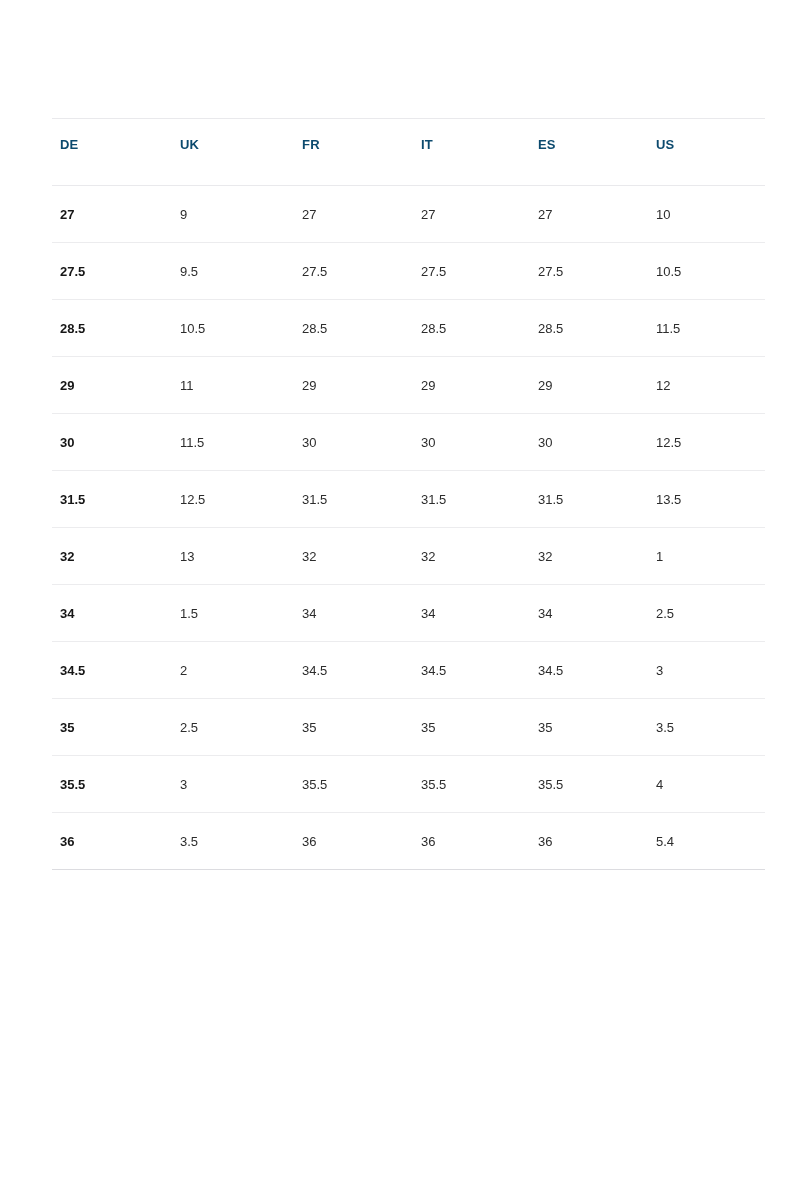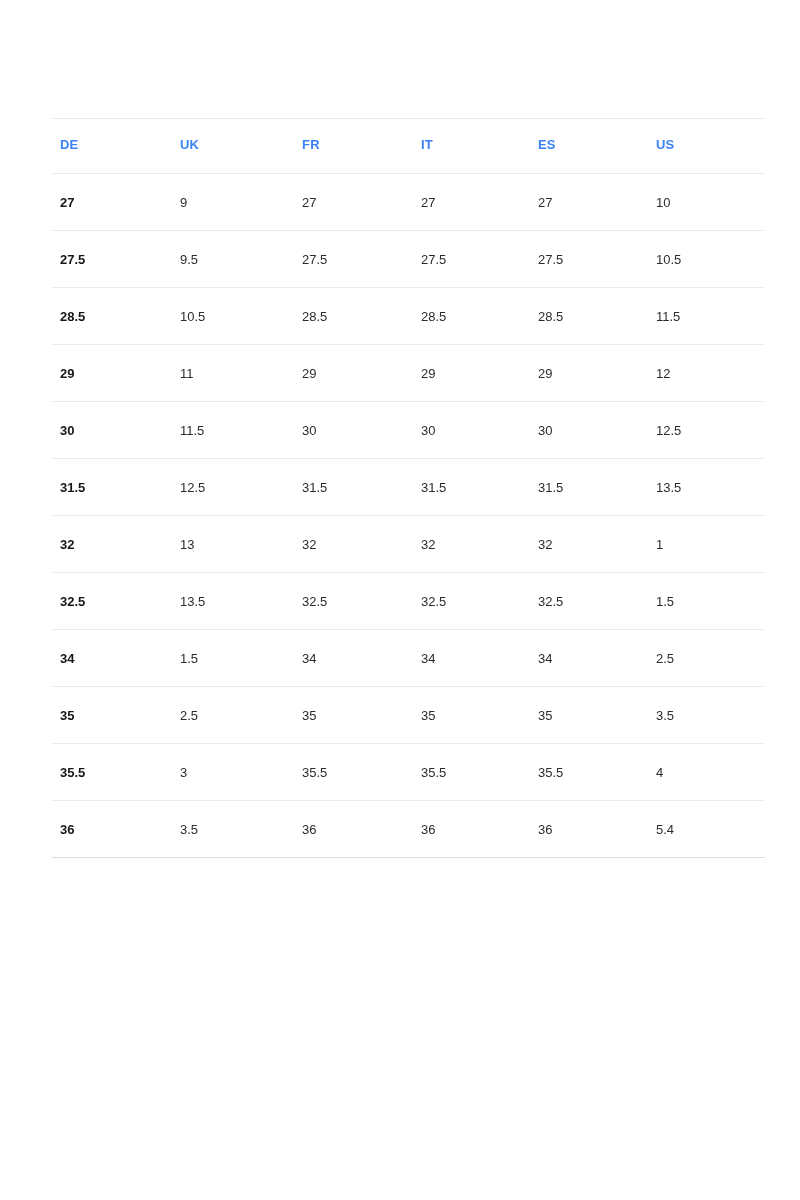--- a/index.html
+++ b/index.html
@@ -31,26 +31,26 @@
 
   table.size-table col.c-0 { width: 120px; }
   table.size-table col.c-1 { width: 122px; }
   table.size-table col.c-2 { width: 119px; }
   table.size-table col.c-3 { width: 117px; }
   table.size-table col.c-4 { width: 118px; }
   table.size-table col.c-5 { width: 117px; }
 
   thead th {
     height: 50px;
-    padding: 0 0 4px 8px;
+    padding: 0 0 16px 8px;
     text-align: left;
     vertical-align: middle;
     font-size: 13px;
     font-weight: bold;
-    color: #3b82f6;
+    color: #0c4a6e;
     letter-spacing: 0.2px;
     border-top: 1px solid #e9e9ec;
     border-bottom: 1px solid #e9e9ec;
     background: #ffffff;
     white-space: nowrap;
   }
 
   tbody td {
     height: 56px;
     padding: 0 0 0 8px;
@@ -148,36 +148,36 @@
         </tr>
         <tr>
           <td class="primary-col">32</td>
           <td>13</td>
           <td>32</td>
           <td>32</td>
           <td>32</td>
           <td>1</td>
         </tr>
         <tr>
-          <td class="primary-col">32.5</td>
-          <td>13.5</td>
-          <td>32.5</td>
-          <td>32.5</td>
-          <td>32.5</td>
-          <td>1.5</td>
-        </tr>
-        <tr>
           <td class="primary-col">34</td>
           <td>1.5</td>
           <td>34</td>
           <td>34</td>
           <td>34</td>
           <td>2.5</td>
         </tr>
         <tr>
+          <td class="primary-col">34.5</td>
+          <td>2</td>
+          <td>34.5</td>
+          <td>34.5</td>
+          <td>34.5</td>
+          <td>3</td>
+        </tr>
+        <tr>
           <td class="primary-col">35</td>
           <td>2.5</td>
           <td>35</td>
           <td>35</td>
           <td>35</td>
           <td>3.5</td>
         </tr>
         <tr>
           <td class="primary-col">35.5</td>
           <td>3</td>

